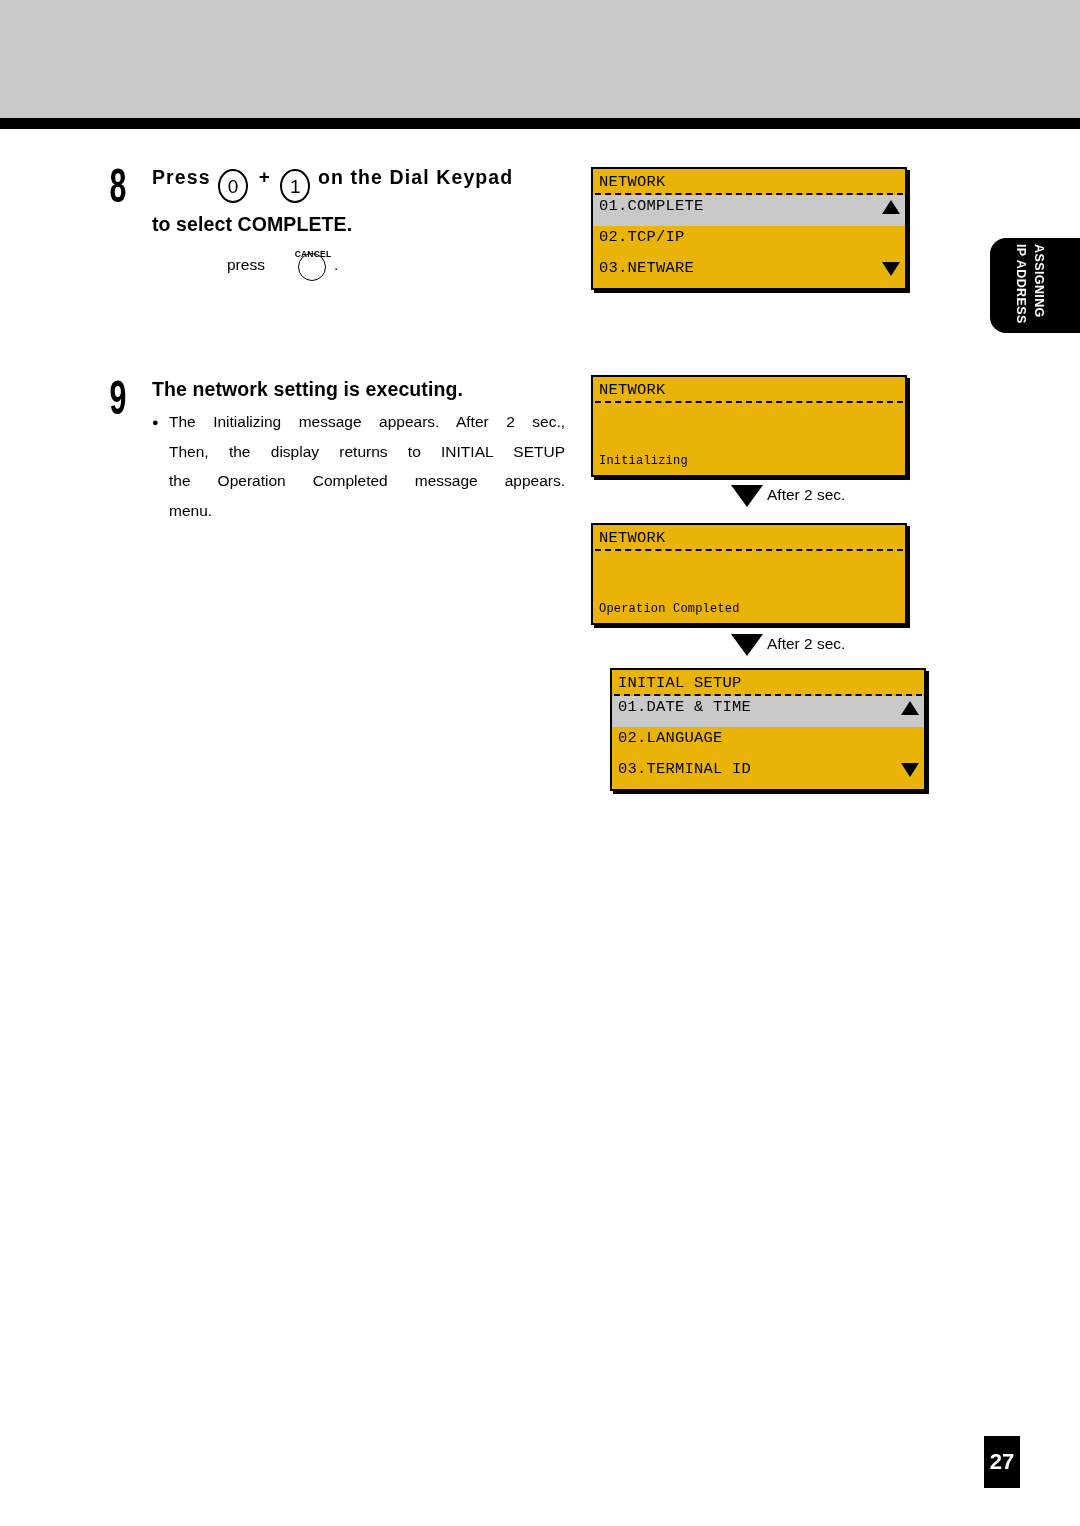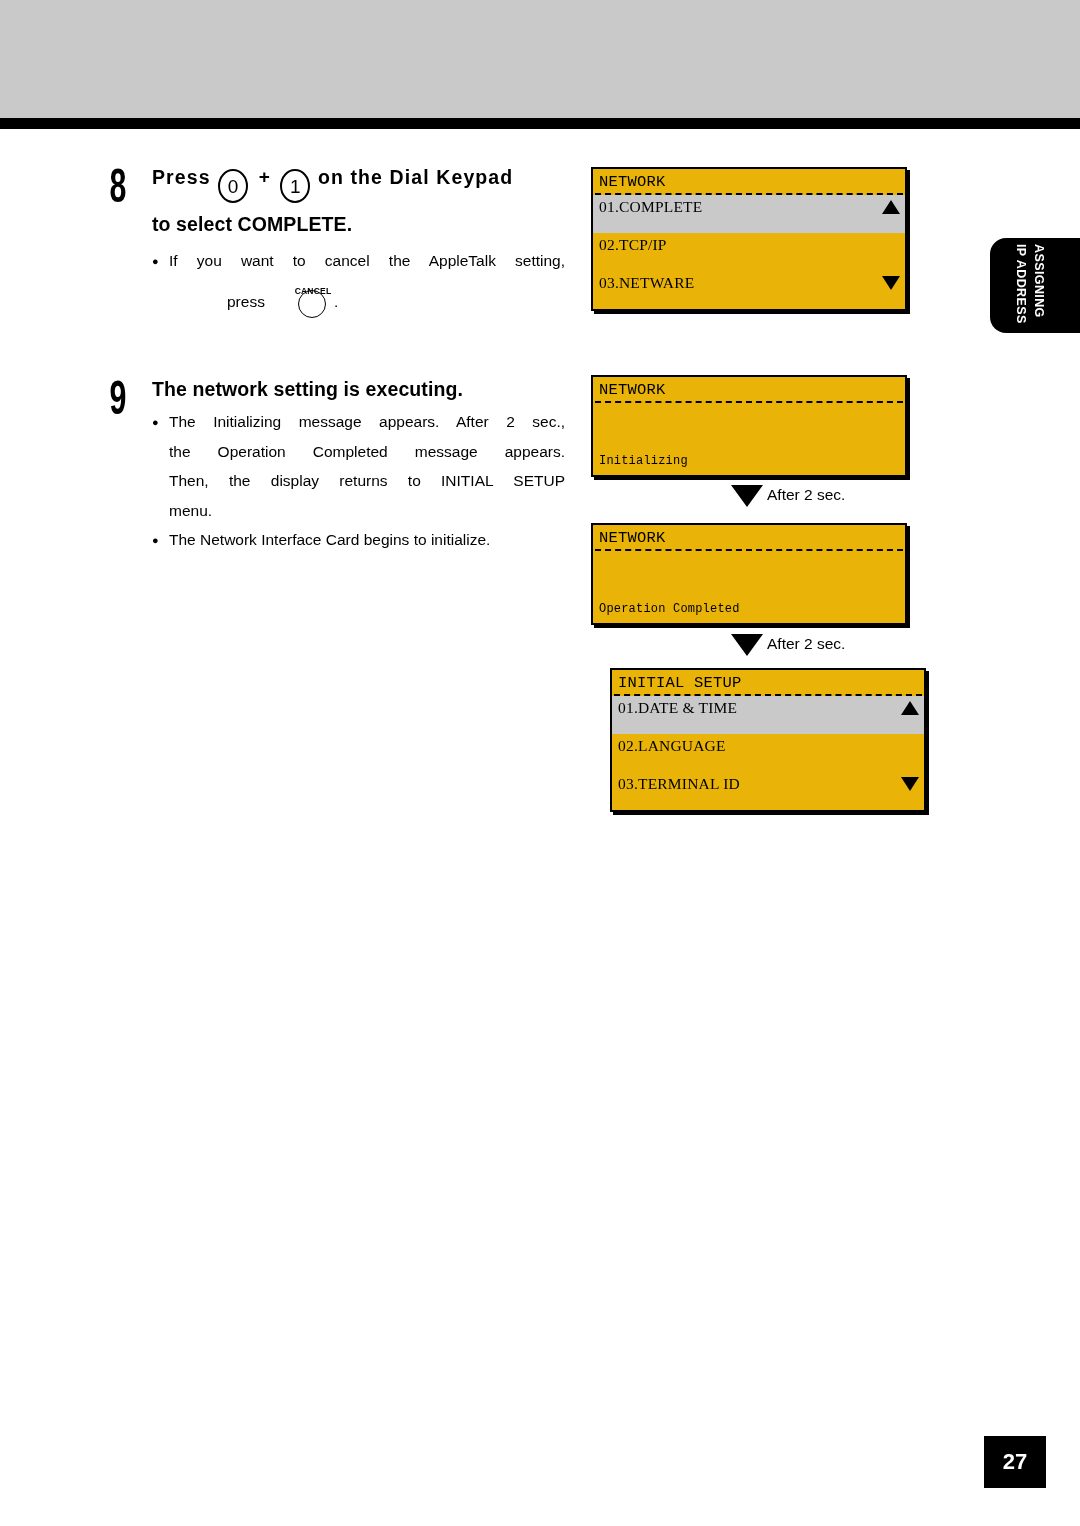--- a/index.html
+++ b/index.html
@@ -212,27 +212,26 @@
     letter-spacing: 0.2px;
     box-sizing: border-box;
   }
   .lcd-divider {
     height: 0;
     border-top: 2.2px dashed #000;
     margin: 0 2px 0 2px;
   }
   .lcd-row {
     position: relative;
-    height: 38px;
+    height: 31px;
     padding-left: 6px;
     font-size: 15.5px;
     line-height: 23.5px;
     letter-spacing: 0.2px;
     box-sizing: border-box;
-    font-family: Liberation Serif, serif;
   }
   .lcd-row.selected {
     background: #c9c9c9;
   }
   .lcd-blank {
     height: 23.5px;
   }
   .lcd-msg {
     position: relative;
     height: 25px;
@@ -281,21 +280,21 @@
     font-size: 15.5px;
     line-height: 20px;
     white-space: nowrap;
   }
 
   
   .page-num {
     position: absolute;
     left: 984px;
     top: 1436px;
-    width: 62px;
+    width: 36px;
     height: 52px;
     background: #000000;
     color: #ffffff;
     font-size: 22px;
     font-weight: bold;
     text-align: center;
     line-height: 52px;
   }
 </style>
 </head>
@@ -315,44 +314,38 @@
   <div class="step-num">8</div>
   <div class="step-body">
     <div class="step-title">
       <span class="spaced">Press</span>
       <span class="keycap">0</span>
       <span class="plus">+</span>
       <span class="keycap">1</span>
       <span class="spaced">on the Dial Keypad</span>
     </div>
     <div class="step-title" style="margin-top:6px;">to select COMPLETE.</div>
-    <div class="bullet-line justify-block" style="margin-top:7px;">
-      <span class="j">If you want to cancel the AppleTalk setting,</span>
-    </div>
     <div class="cancel-row">
       <span class="cancel-word">press</span>
       <span class="cancel-label">CANCEL</span>
       <span class="cancel-key"></span>
       <span class="cancel-period">.</span>
     </div>
   </div>
 </div>
 
 <div class="step" style="top:374px;">
   <div class="step-num">9</div>
   <div class="step-body">
     <div class="step-title">The network setting is executing.</div>
     <div class="bullet-line justify-block" style="margin-top:3px;">
       <span class="j">The Initializing message appears.  After 2 sec.,</span>
+      <span class="j">Then, the display returns to INITIAL SETUP</span>
       <span class="j">the Operation Completed message appears.</span>
-      <span class="j">Then, the display returns to INITIAL SETUP</span>
       <span class="last">menu.</span>
-    </div>
-    <div class="bullet-line">
-      <span>The Network Interface Card begins to initialize.</span>
     </div>
   </div>
 </div>
 
 <div class="lcd" style="left:591px; top:167px;">
   <div class="lcd-title">NETWORK</div>
   <div class="lcd-divider"></div>
   <div class="lcd-row selected">
     <span>01.COMPLETE</span>
     <span class="scroll-up"></span>

